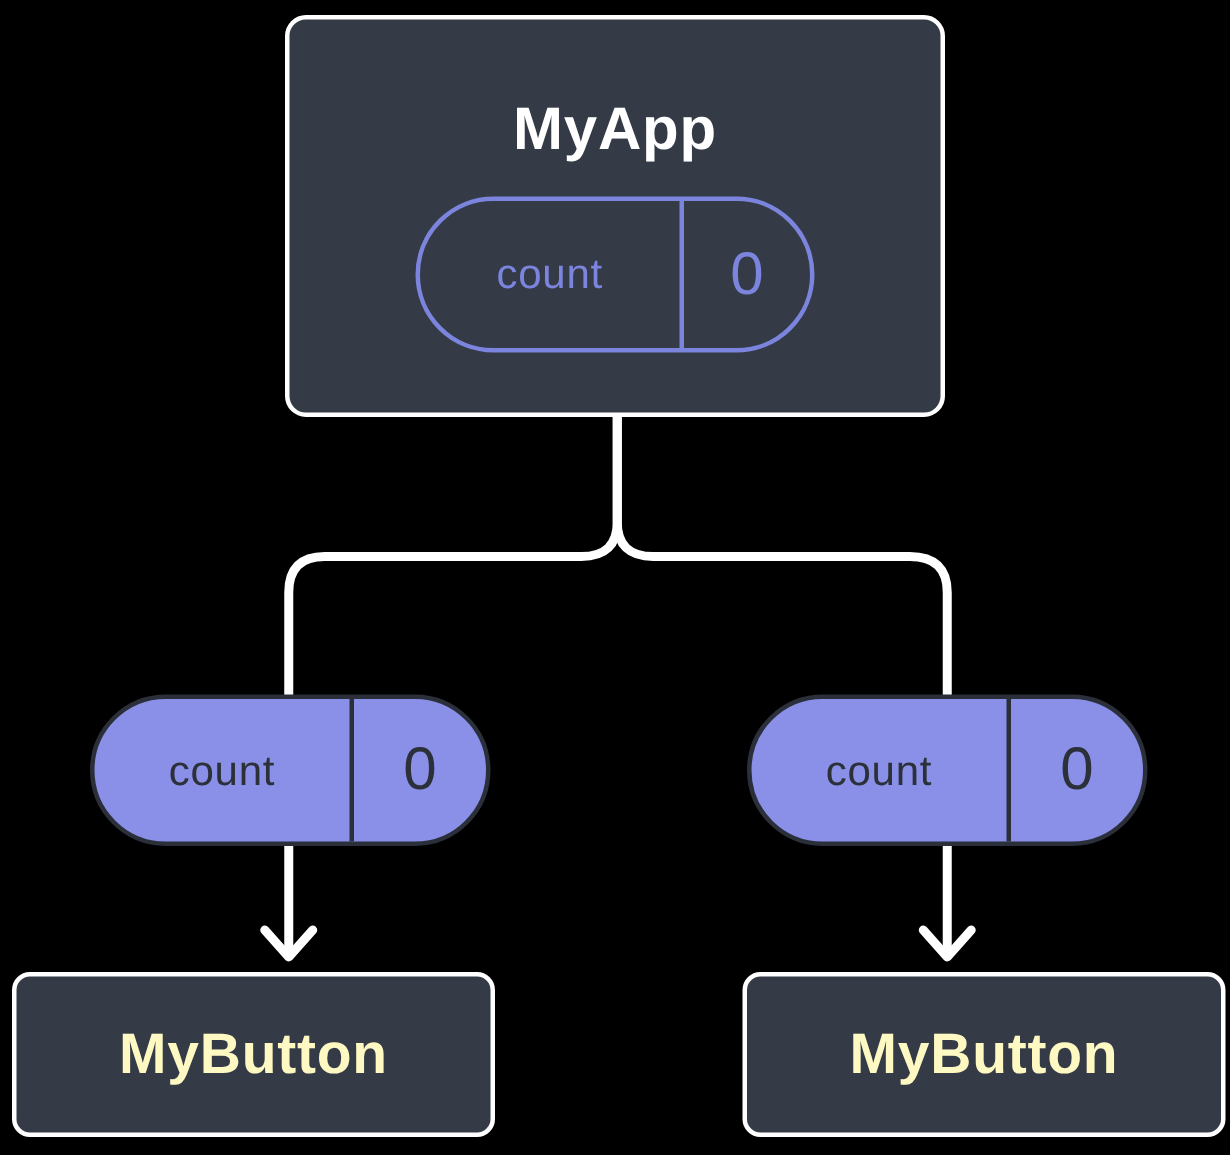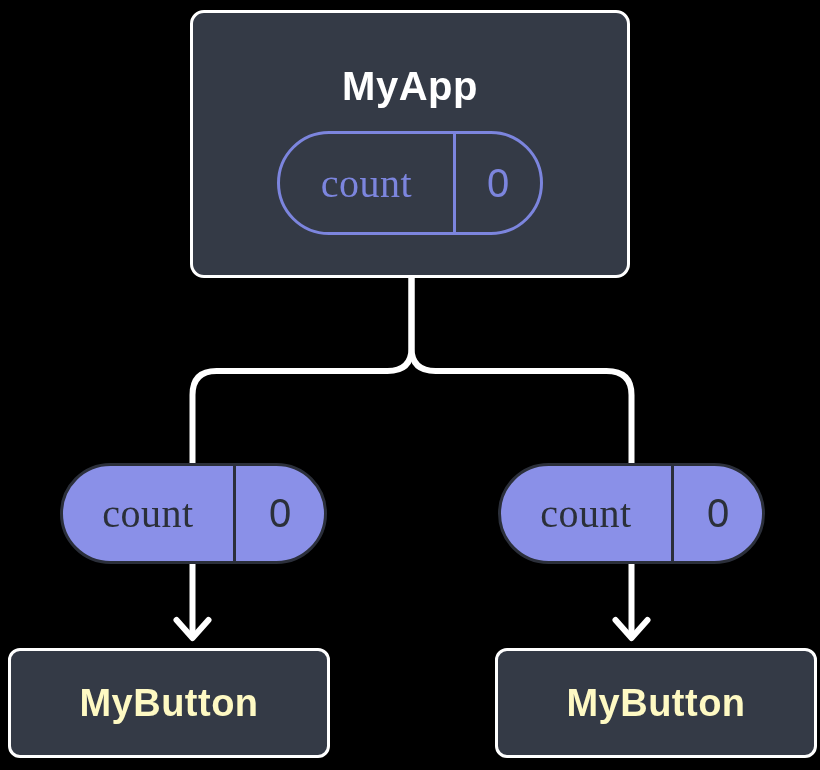--- a/index.html
+++ b/index.html
@@ -47,23 +47,22 @@
   .state-pill {
     margin: 22px auto 0 auto;
     width: 266px; height: 104px;
     border: 3px solid #7C85DE;
     border-radius: 52px;
     color: #7C85DE;
   }
   .pill .pill-label {
     flex: 1;
     display: flex; align-items: center; justify-content: center;
-    font-size: 40px;
+    font-size: 28px;
     letter-spacing: 0.5px;
-    font-family: Liberation Serif, serif;
   }
   .pill .pill-value {
     display: flex; align-items: center; justify-content: center;
     font-size: 40px;
   }
   .state-pill .pill-value {
     width: 87px;
     border-left: 3px solid #7C85DE;
   }
   .prop-pill {

